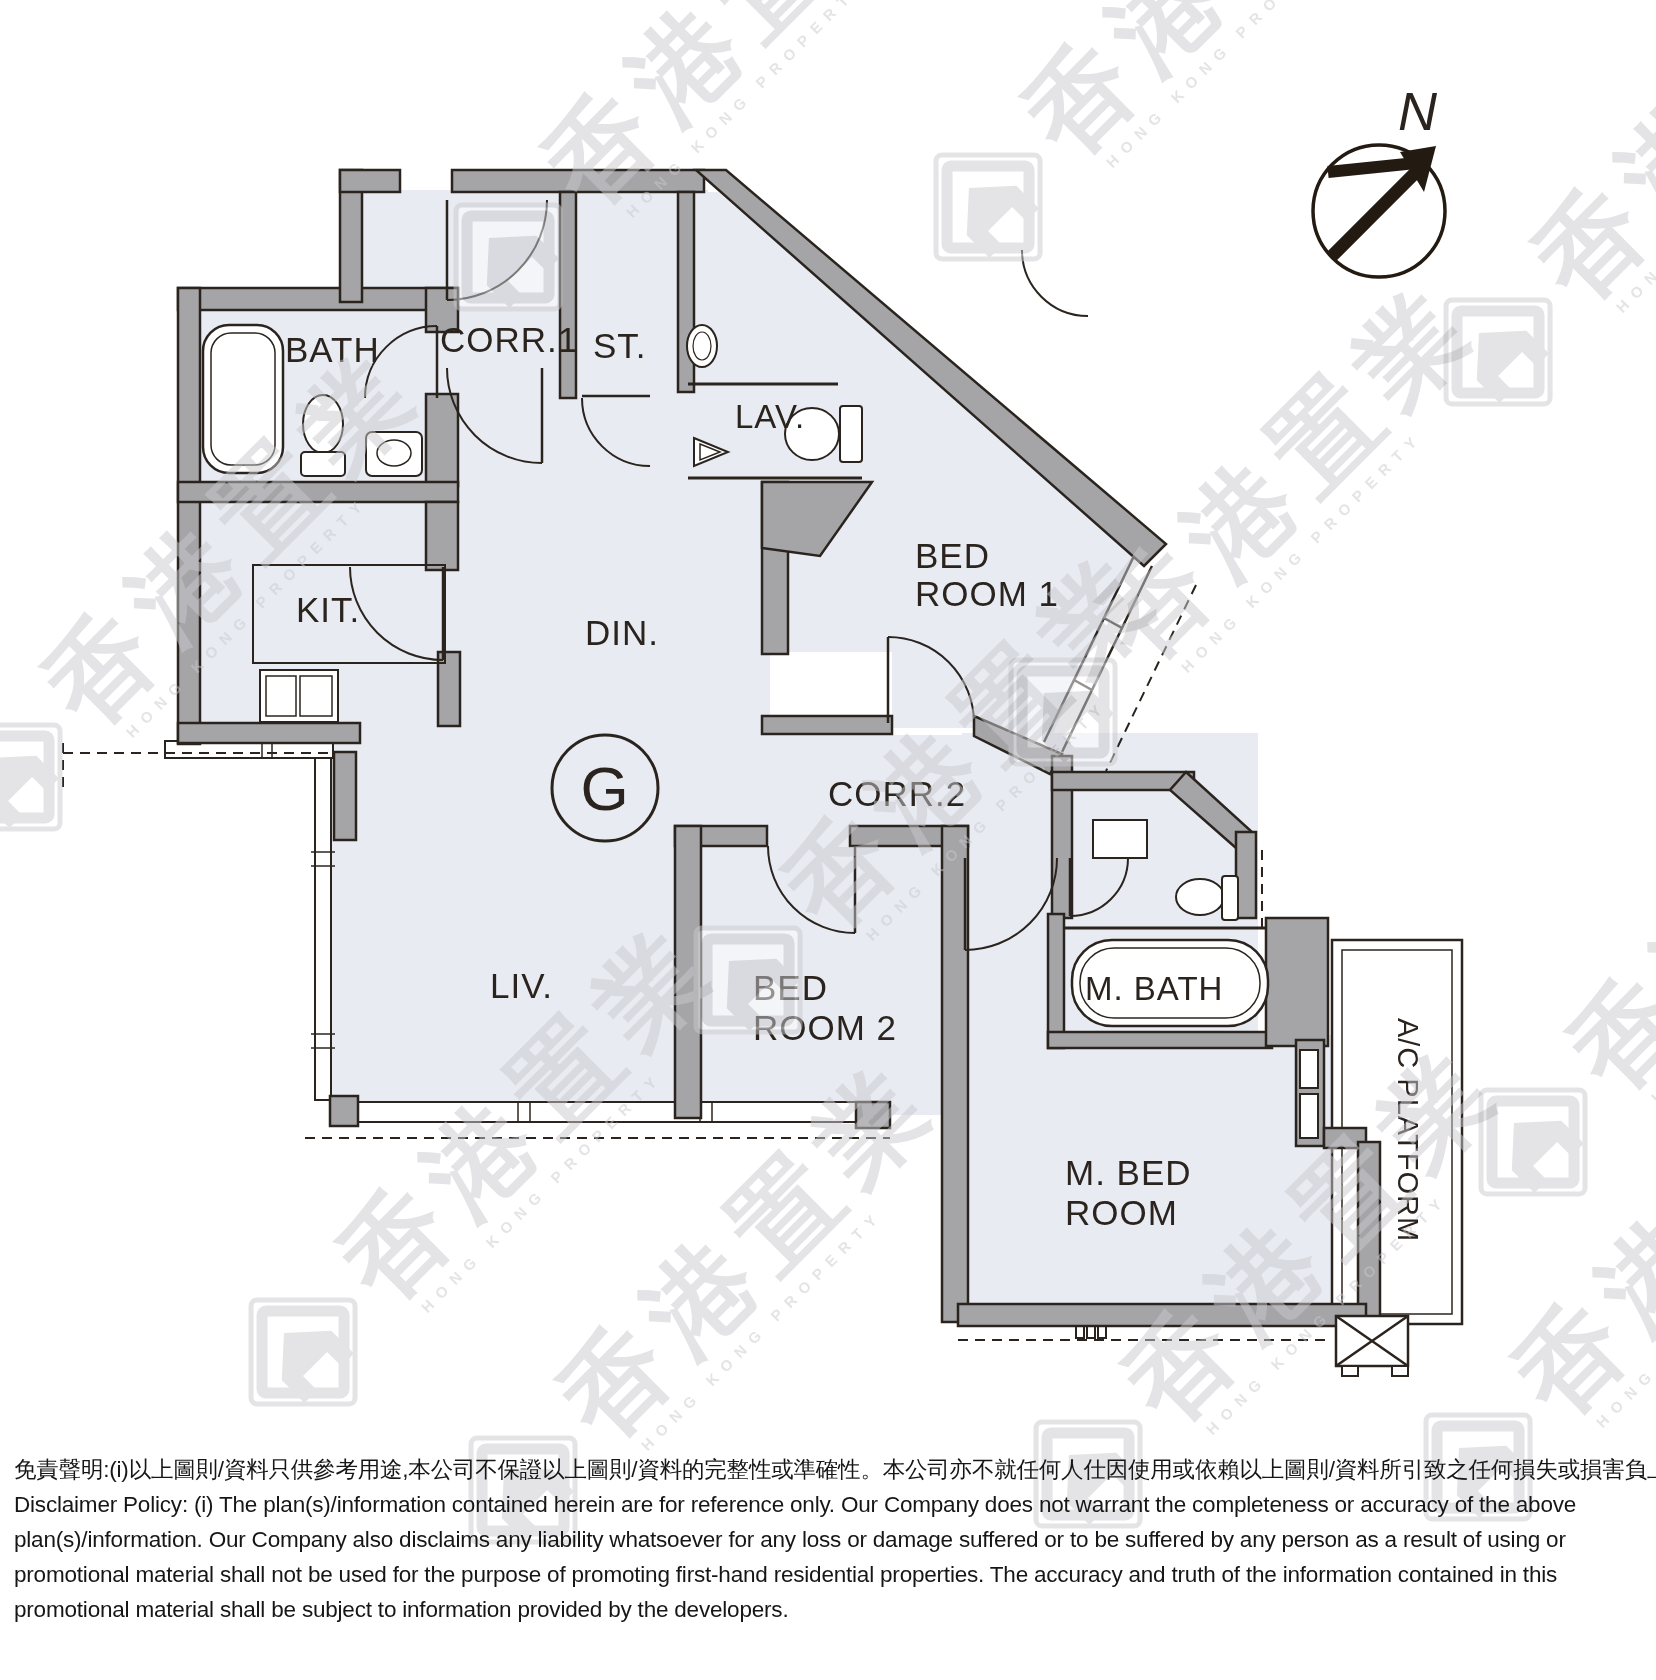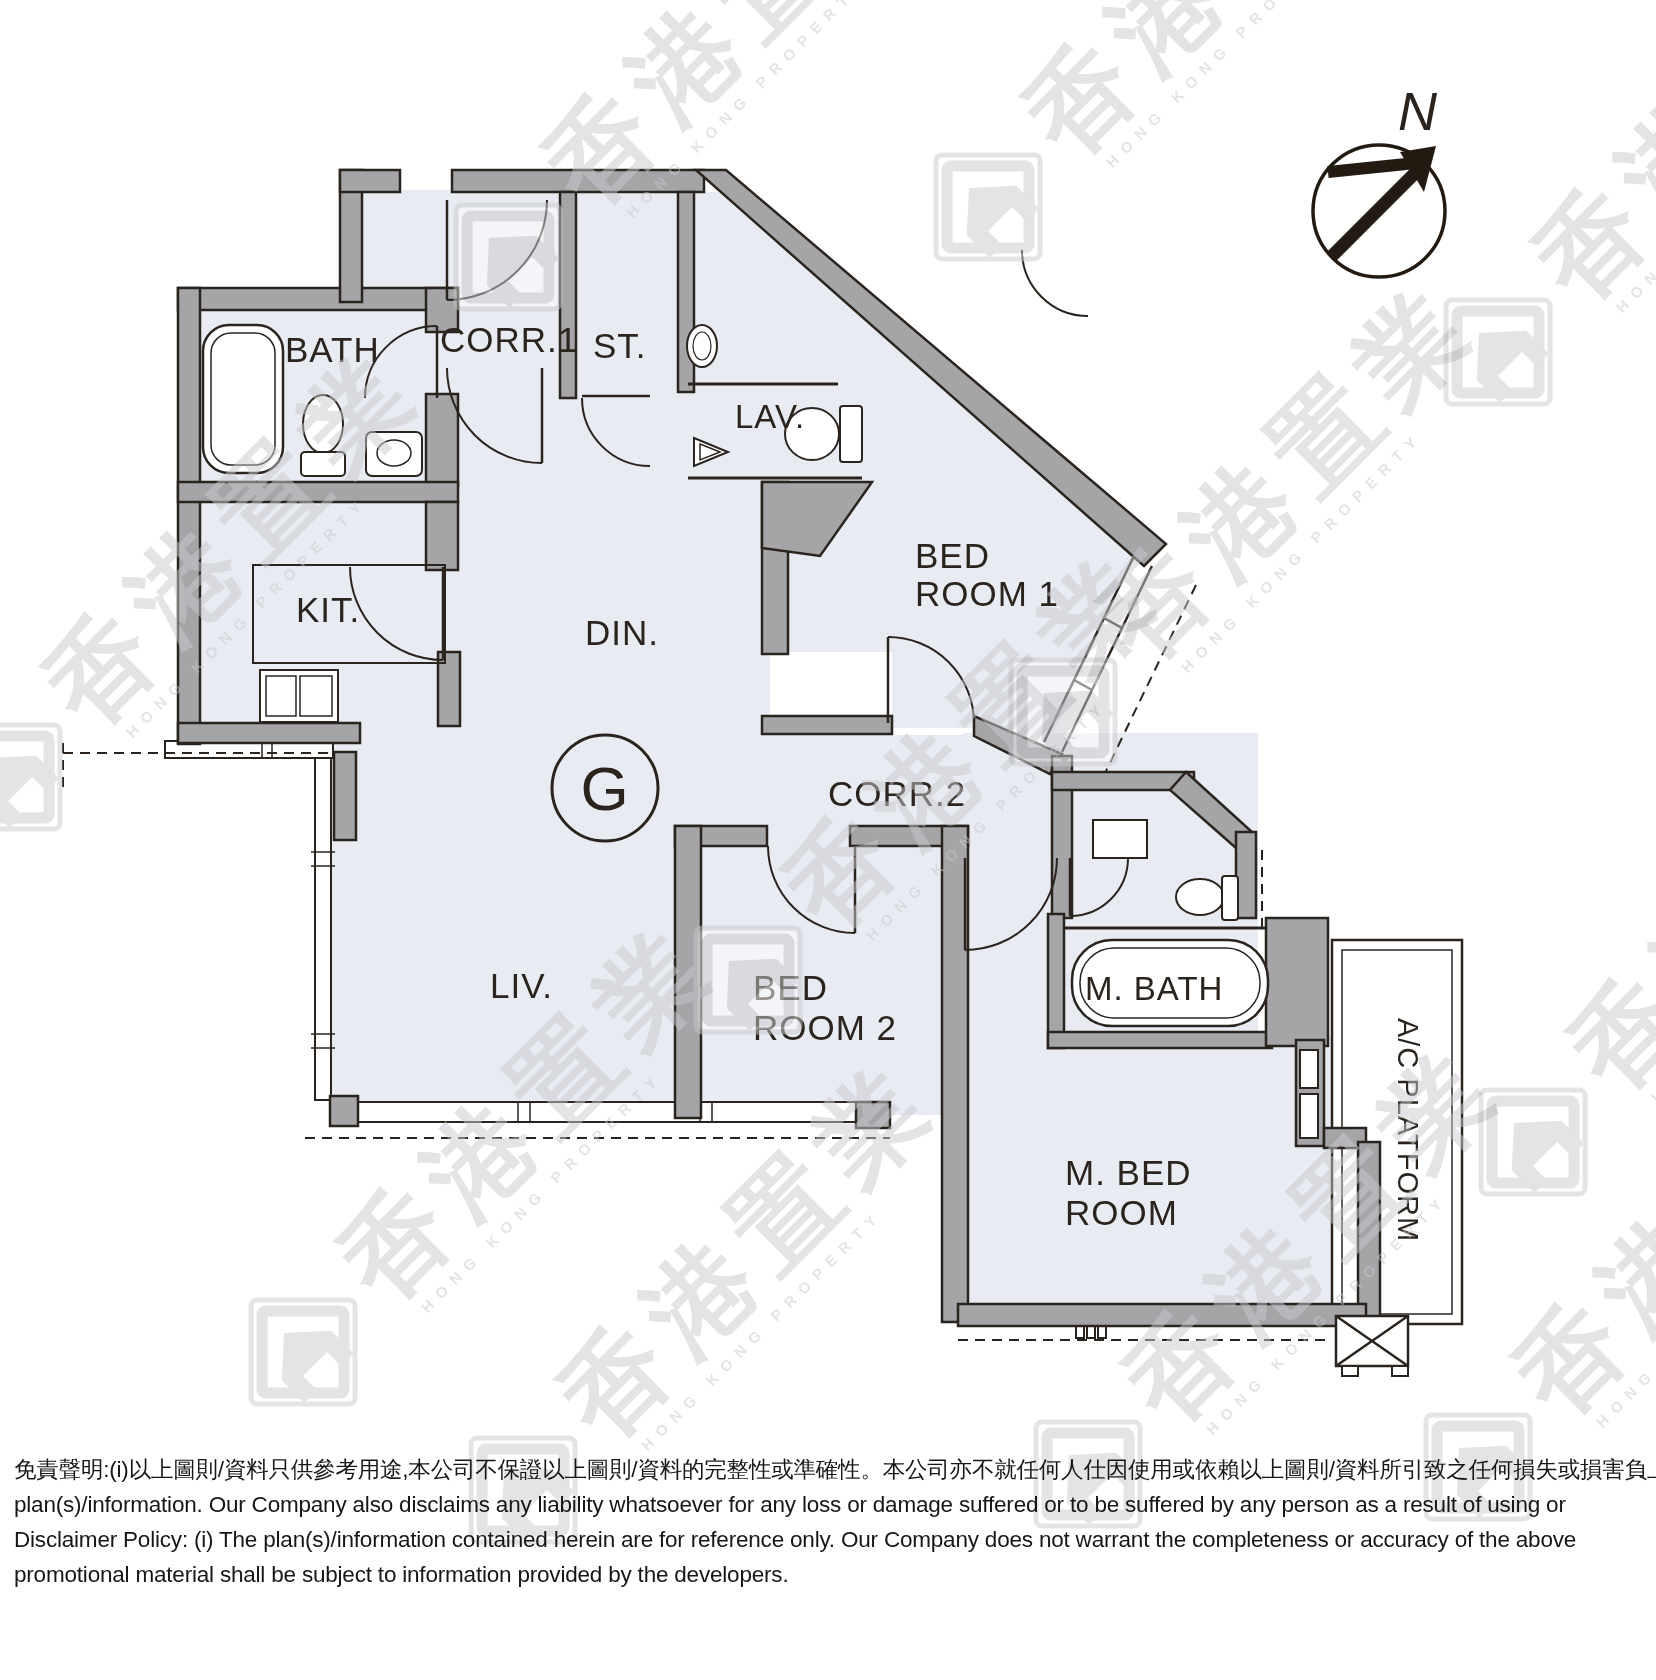--- a/index.html
+++ b/index.html
@@ -373,16 +373,17 @@
     </svg>
     <div class="txt">
       <span class="zh">香港置業</span>
       <span class="en">HONG KONG PROPERTY</span>
     </div>
   </div>
   </div>
 
 <div class="disclaimer">
   <div>免責聲明:(i)以上圖則/資料只供參考用途,本公司不保證以上圖則/資料的完整性或準確性。本公司亦不就任何人仕因使用或依賴以上圖則/資料所引致之任何損失或損害負上任</div>
+  <div>Disclaimer Policy: (i) The plan(s)/information contained herein are for reference only. Our Company does not warrant the completeness or accuracy of the above</div>
   <div>plan(s)/information. Our Company also disclaims any liability whatsoever for any loss or damage suffered or to be suffered by any person as a result of using or</div>
-  <div>Disclaimer Policy: (i) The plan(s)/information contained herein are for reference only. Our Company does not warrant the completeness or accuracy of the above</div>
+  <div>promotional material shall not be used for the purpose of promoting first-hand residential properties. The accuracy and truth of the information contained in this</div>
   <div>promotional material shall be subject to information provided by the developers.</div>
 </div>
 
 </body></html>

